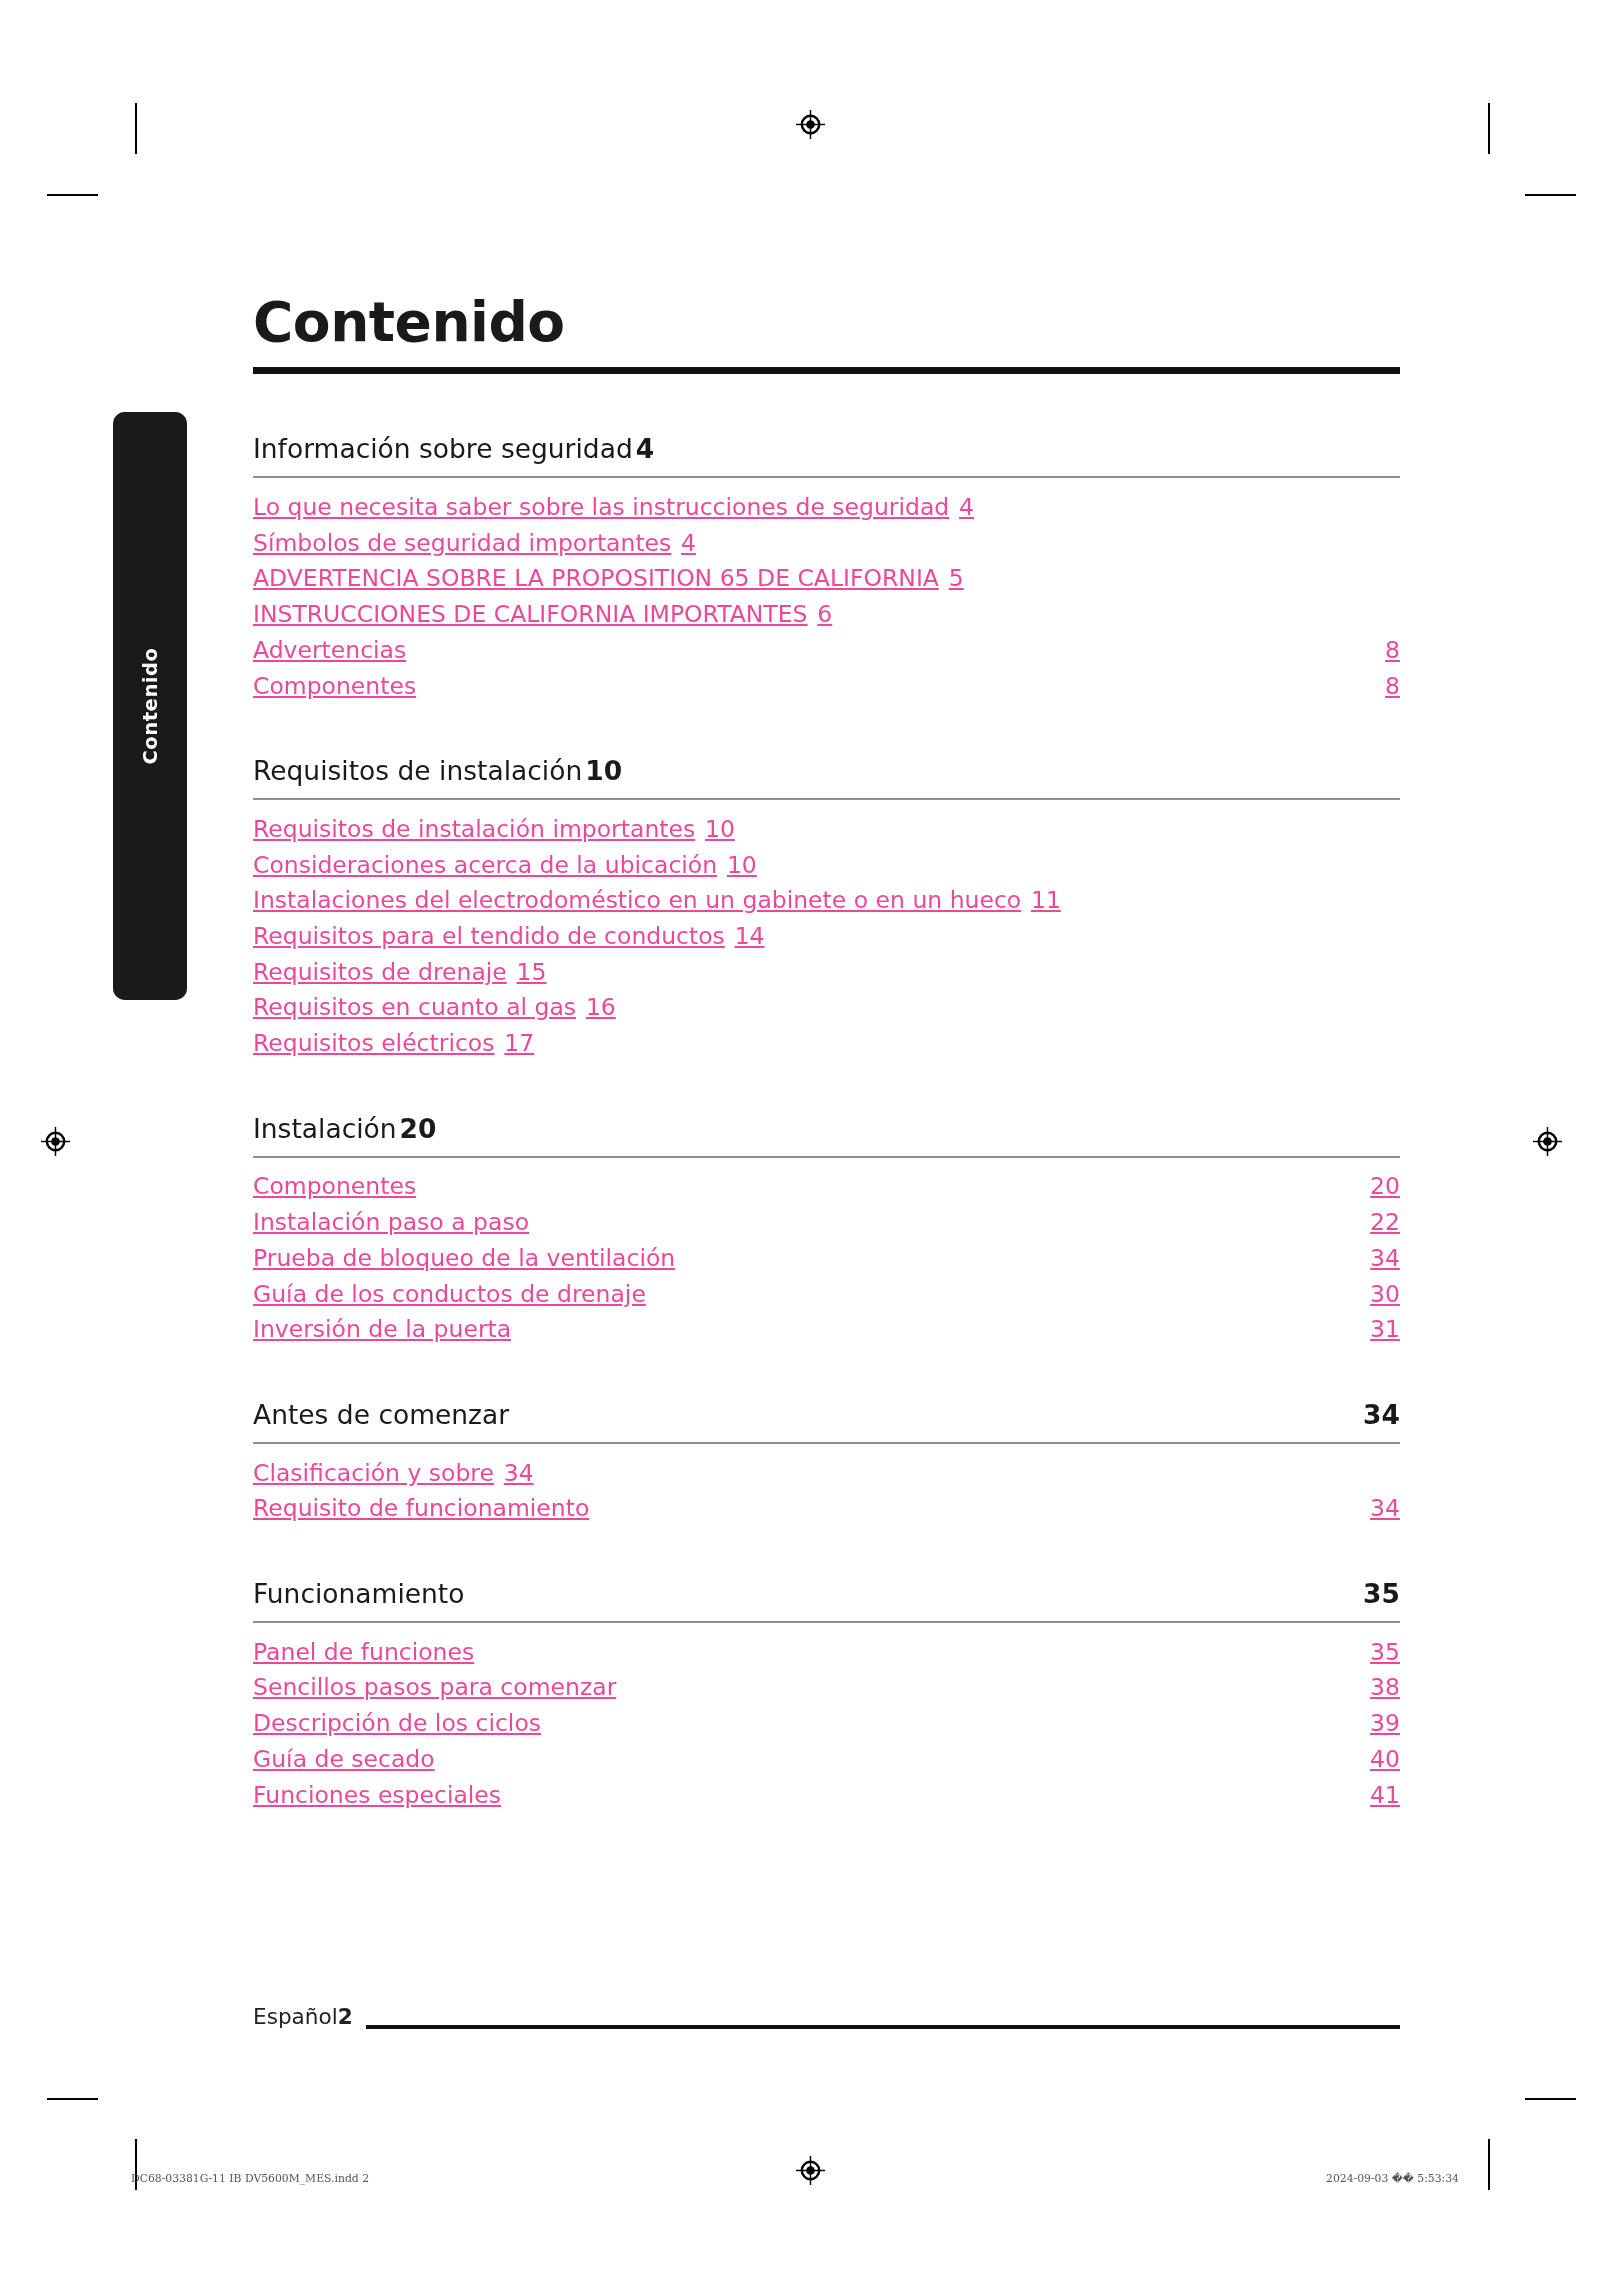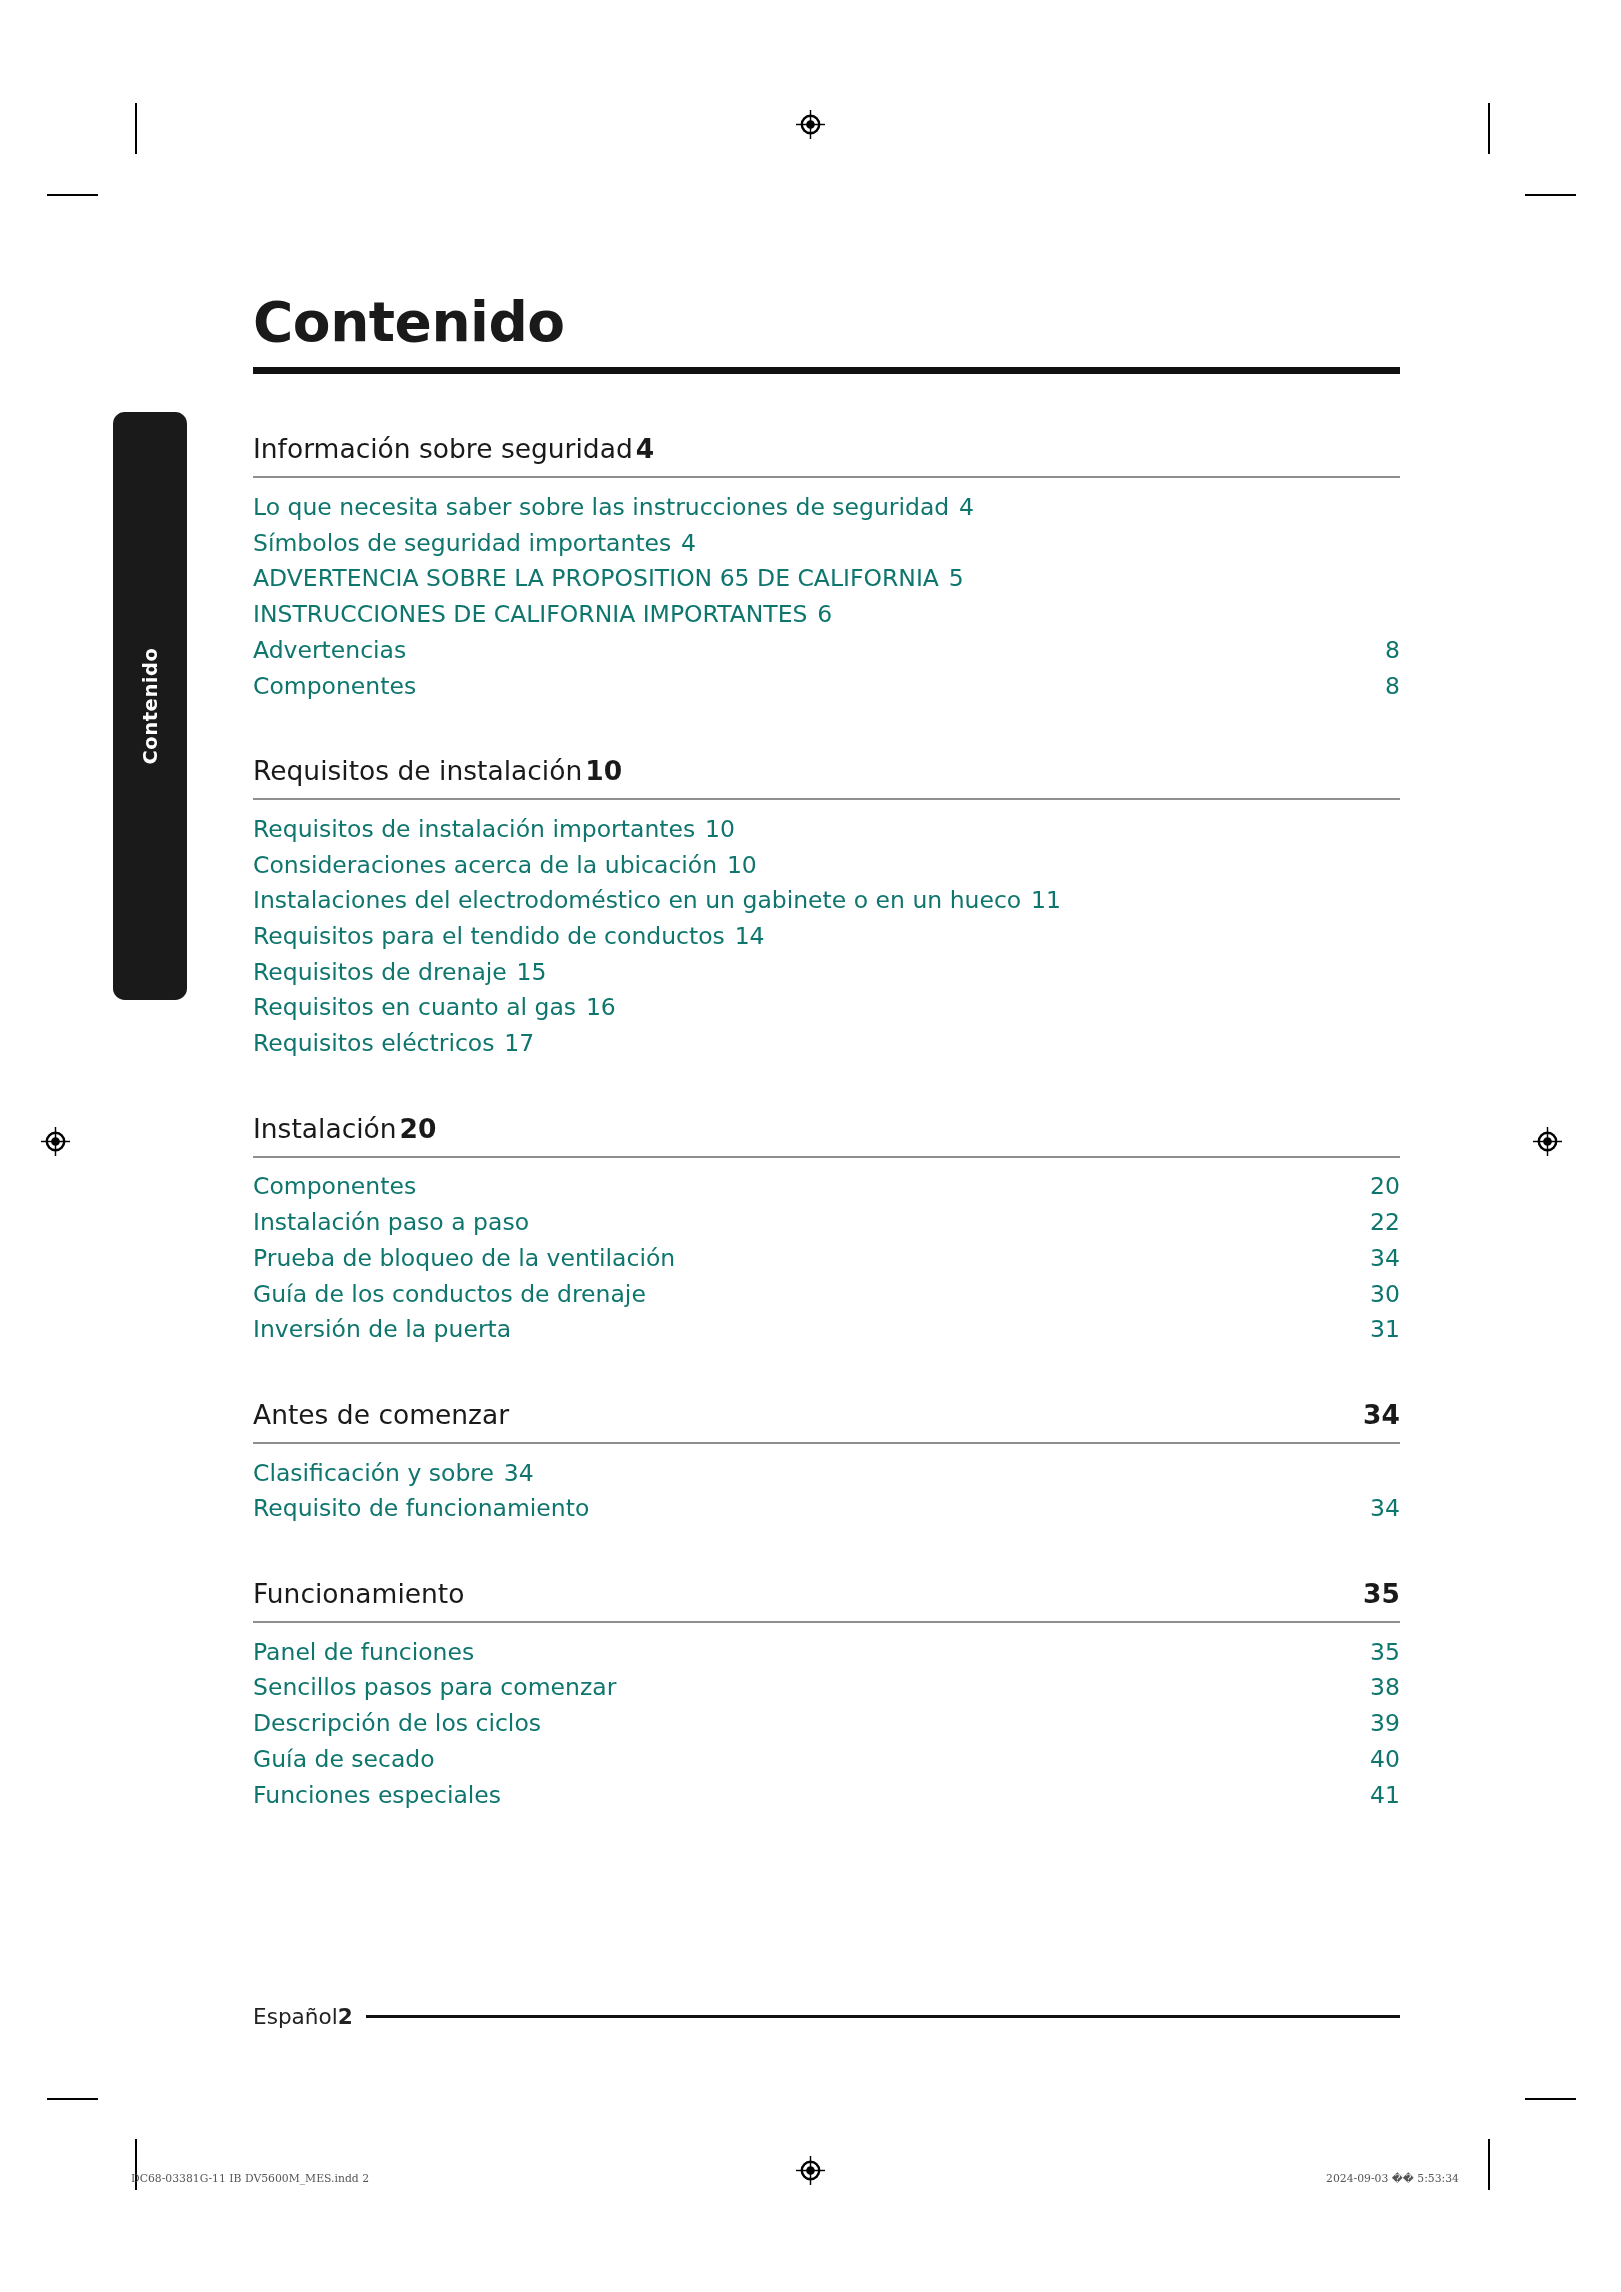--- a/index.html
+++ b/index.html
@@ -96,33 +96,34 @@
     width: 100%;
     margin-bottom: 11.8px;
   }
 
   .entry {
     display: flex;
     align-items: baseline;
     justify-content: space-between;
     font-size: 23.5px;
     line-height: 1.52;
-    color: #0f766e;
+    color: #ec4899;
+    text-decoration: underline;
   }
   .entry .e-left { display: flex; align-items: baseline; gap: 9.8px; }
   .entry .e-right { font-variant-numeric: tabular-nums; }
 
   
   .footer {
     position: absolute;
     left: 253px;
     top: 2004px;
     width: 1147px;
     display: flex;
-    align-items: center;
+    align-items: flex-end;
   }
   .footer-label {
     font-size: 21.6px;
     color: #222;
     white-space: nowrap;
   }
   .footer-label b { font-weight: bold; }
   .footer-rule {
     flex: 1;
     height: 3.9px;

